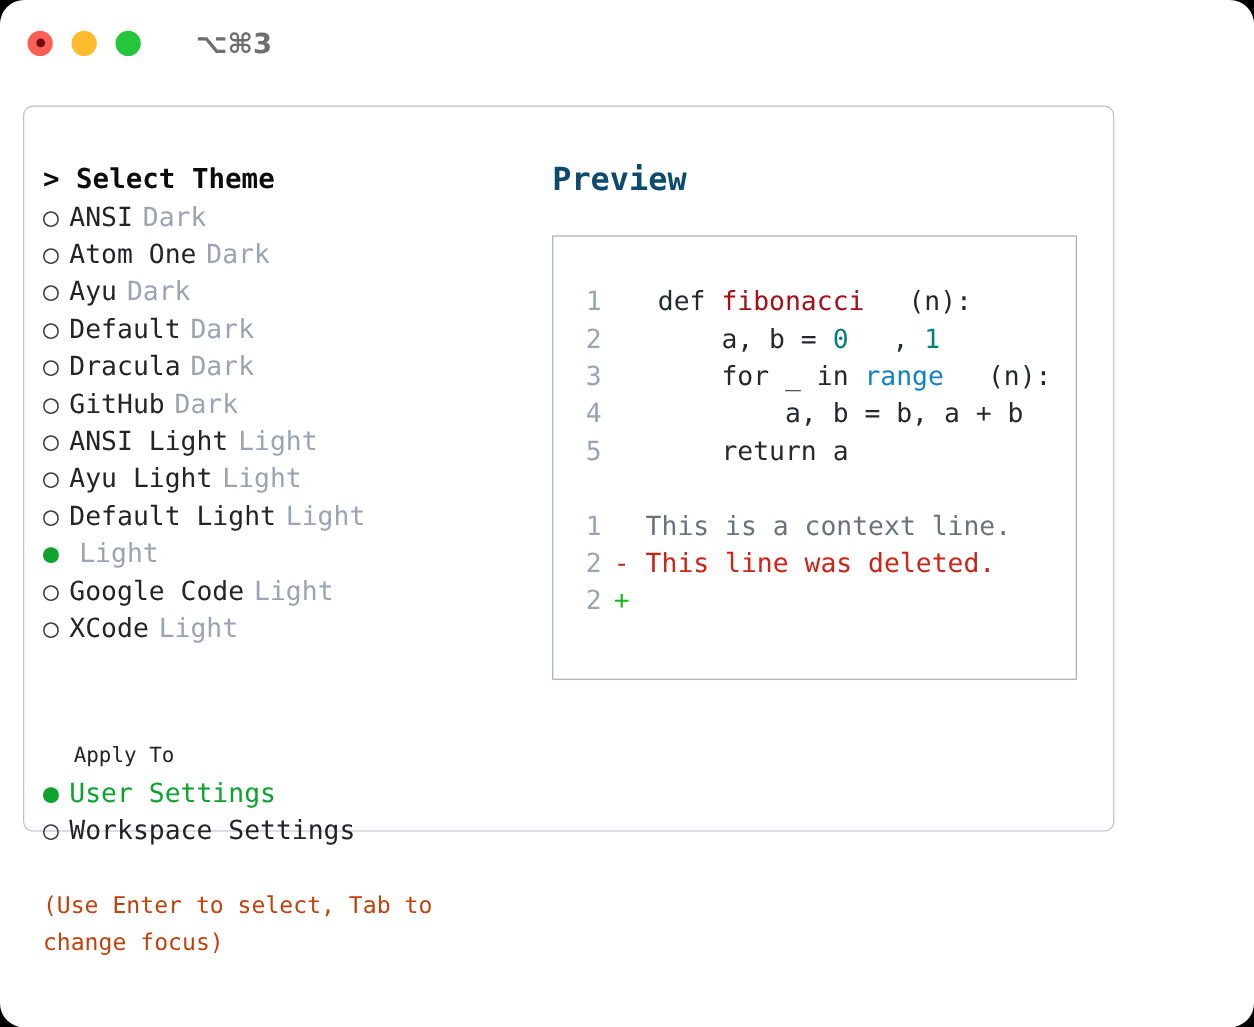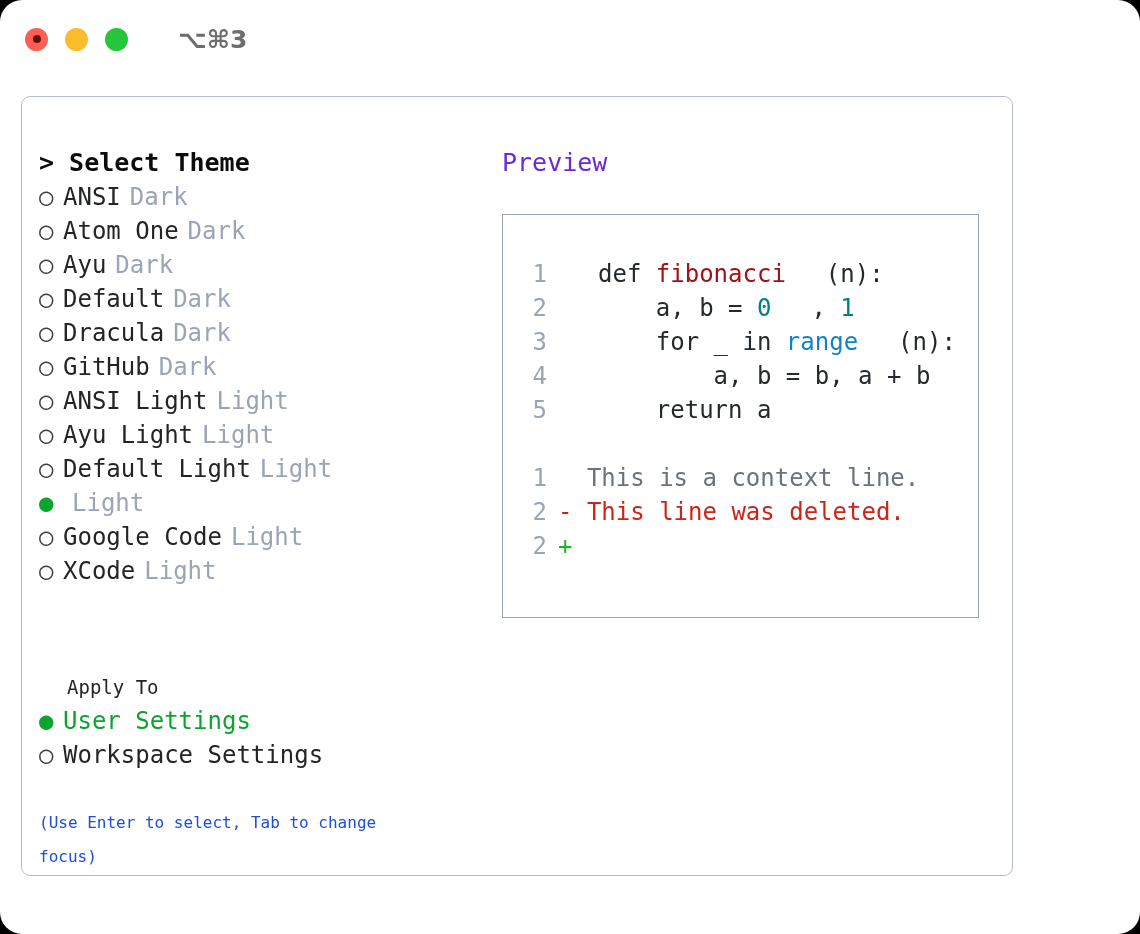--- a/index.html
+++ b/index.html
@@ -68,21 +68,21 @@
     letter-spacing: 0px;
     font-family: "DejaVu Sans", "Liberation Sans", sans-serif;
   }
 
   
   .panel {
     position: absolute;
     left: 21px;
     top: 96px;
     width: 992px;
-    height: 780px;
+    height: 660px;
     border: 1px solid #b6bdc9;
     border-radius: 9px;
     box-sizing: border-box;
     background: #ffffff;
   }
 
   .panel-inner {
     position: absolute;
     left: 0; top: 0;
     width: 100%; height: 100%;
@@ -143,33 +143,33 @@
   .apply-head {
     font-size: 19px;
     line-height: 34px;
     color: #222428;
     padding-left: 28px;
     white-space: pre;
     margin-top: 48px;
   }
 
   .hint {
-    color: #1d4ed8;
-    font-size: 16px;
+    color: #c2410c;
+    font-size: 21px;
     line-height: 34px;
     max-width: 400px;
     white-space: pre-wrap;
     padding-top: 34px;
   }
 
   
   .preview-title {
-    font-size: 25px;
-    font-weight: normal;
-    color: #6d28d9;
+    font-size: 29px;
+    font-weight: bold;
+    color: #0c4a6e;
     line-height: 34px;
     white-space: pre;
   }
 
   .preview-box {
     margin-top: 34px;
     width: 477px;
     height: 404px;
     border: 1px solid #9aa5b4;
     box-sizing: border-box;

